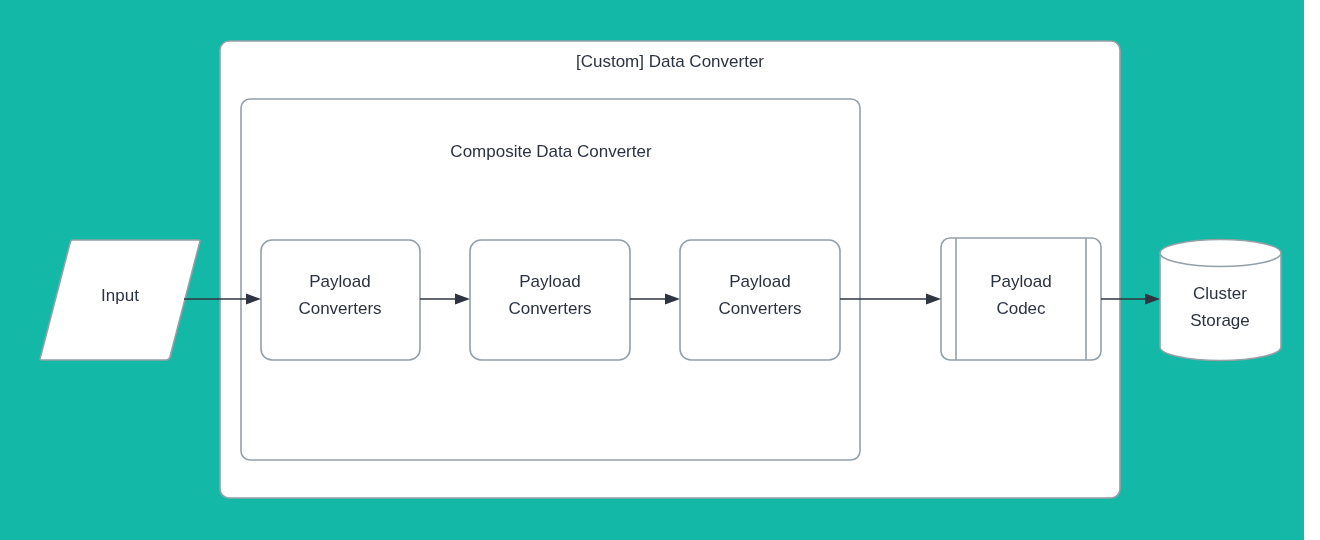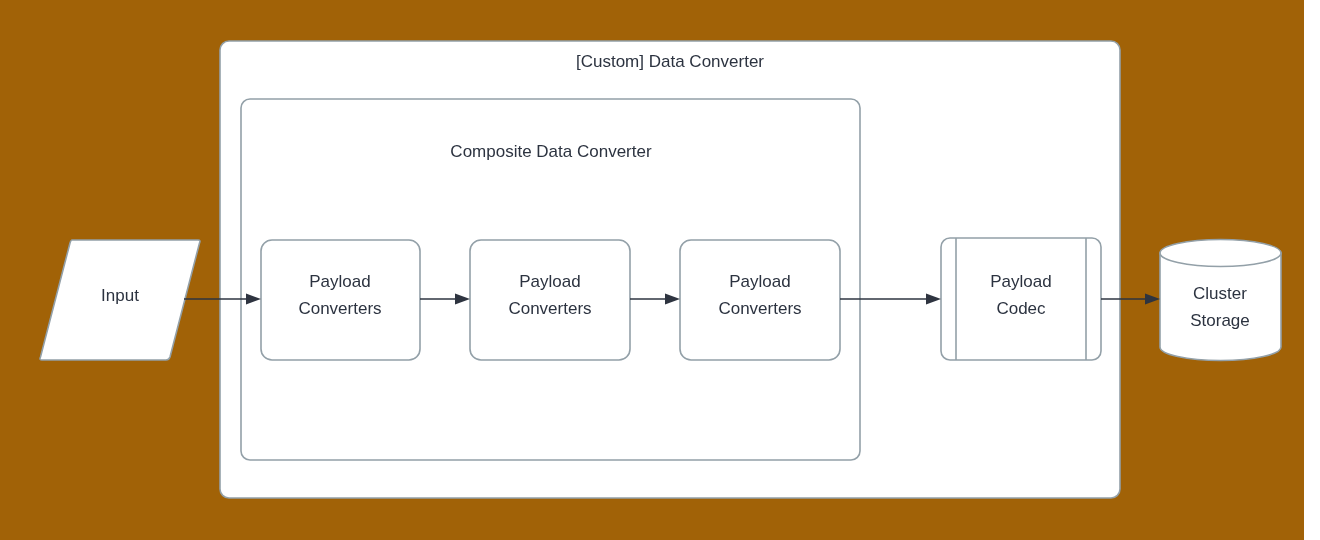--- a/index.html
+++ b/index.html
@@ -7,21 +7,21 @@
     padding: 0;
     background: #ffffff;
   }
   body {
     font-family: "Liberation Sans", sans-serif;
   }
   #canvas {
     position: relative;
     width: 1304px;
     height: 540px;
-    background: #a16207;
+    background: #14b8a6;
     overflow: hidden;
   }
   #diagram-svg {
     position: absolute;
     left: 0;
     top: 0;
     width: 1320px;
     height: 540px;
   }
   .shape-stroke {

